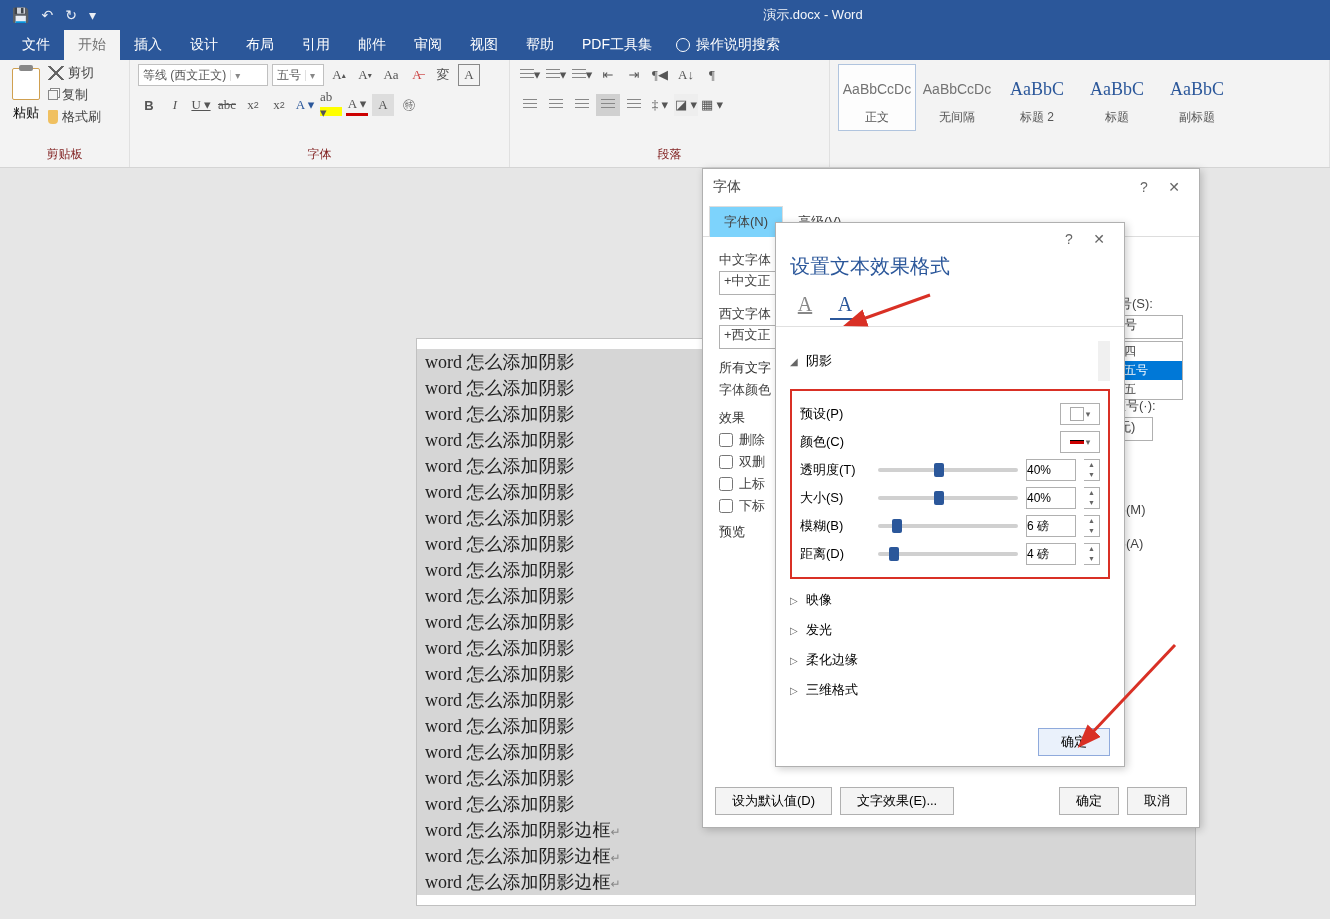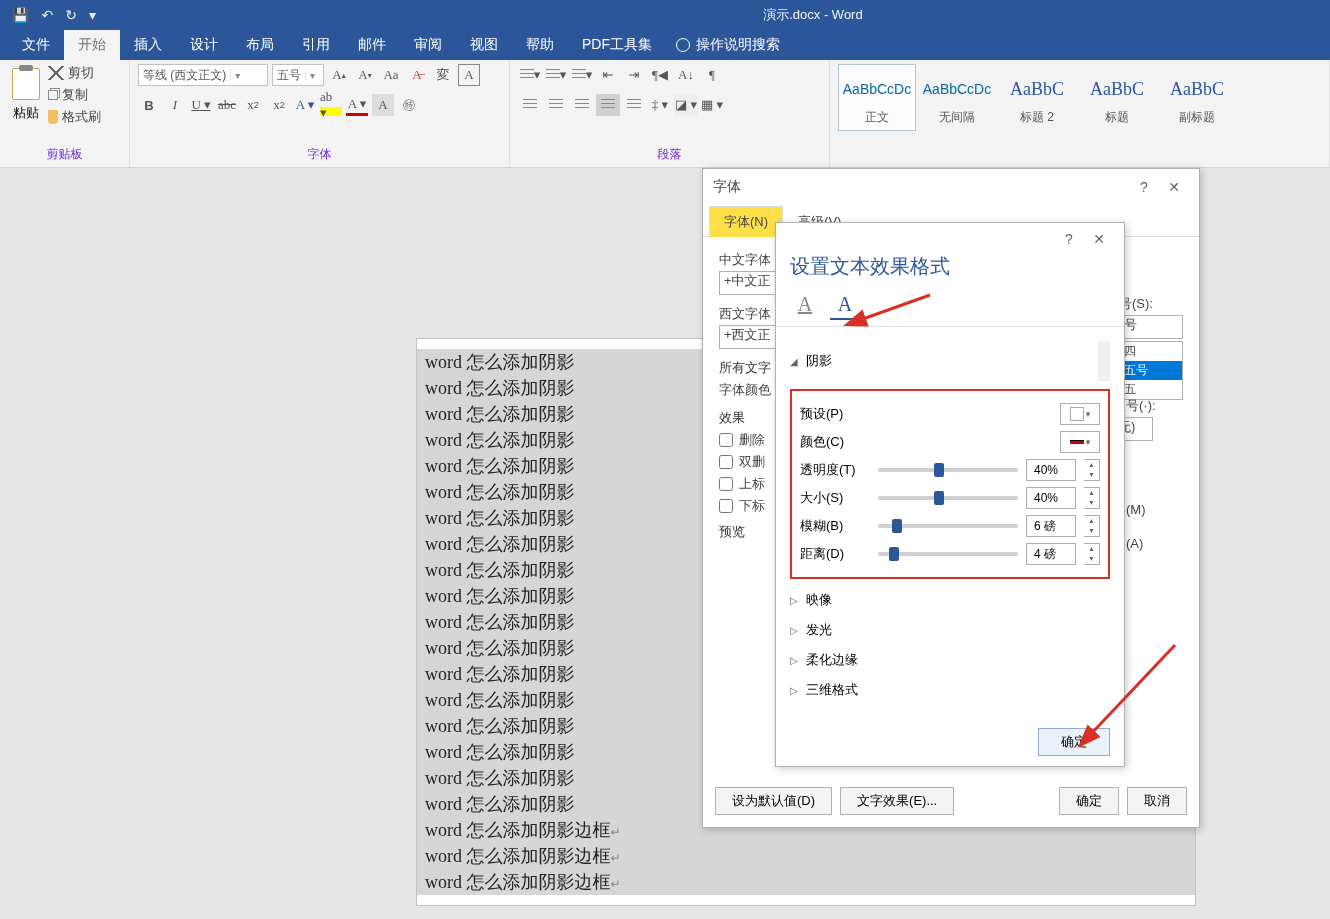--- a/index.html
+++ b/index.html
@@ -15,21 +15,21 @@
 .tabs { background: #2b579a; height: 30px; display: flex; align-items: flex-end; padding-left: 8px; gap: 0; color: #fff; font-size: 14px; }
 .tabs .tab { padding: 6px 14px; cursor: pointer; }
 .tabs .tab.active { background: #f3f3f3; color: #737373; }
 .tabs .tell { display: flex; align-items: center; gap: 6px; padding: 6px 10px; }
 .tabs .bulb { width: 14px; height: 14px; border: 1.5px solid #fff; border-radius: 50%; display: inline-block; position: relative; }
 
 
 .ribbon { background: #f3f3f3; height: 108px; display: flex; border-bottom: 1px solid #d4d4d4; }
 .group { border-right: 1px solid #e0e0e0; padding: 4px 8px 2px 8px; display: flex; flex-direction: column; }
 .group .body { flex: 1; display: flex; align-items: flex-start; gap: 4px; }
-.group .label { text-align: center; font-size: 12px; color: #6d28d9; padding: 2px 0; }
+.group .label { text-align: center; font-size: 12px; color: #7f1d1d; padding: 2px 0; }
 
 
 .clip-left { display: flex; flex-direction: column; align-items: center; justify-content: center; padding: 4px; }
 .clip-icon { width: 28px; height: 32px; background: #fff; border: 1px solid #d0a050; border-radius: 2px; position: relative; }
 .clip-icon::before { content: ""; position: absolute; top: -4px; left: 6px; width: 14px; height: 6px; background: #888; border-radius: 2px; }
 .clip-right { display: flex; flex-direction: column; gap: 4px; font-size: 13px; color: #444; }
 .clip-right div { display: flex; align-items: center; gap: 4px; }
 .smicon { width: 16px; height: 14px; display: inline-block; }
 .smicon.cut { background: linear-gradient(45deg, transparent 45%, #666 45%, #666 55%, transparent 55%), linear-gradient(-45deg, transparent 45%, #666 45%, #666 55%, transparent 55%); }
 .smicon.copy { border: 1px solid #888; box-shadow: 2px -2px 0 -1px #fff, 2px -2px 0 0 #888; width: 10px; height: 10px; }
@@ -48,39 +48,39 @@
 
 
 .para-row { display: flex; gap: 2px; margin-bottom: 4px; }
 .para-row .rbtn { width: 24px; }
 .lines { display: inline-block; width: 14px; height: 12px; background: repeating-linear-gradient(#888, #888 1px, transparent 1px, transparent 4px); }
 
 
 .styles { display: flex; gap: 2px; align-items: stretch; }
 .style-item { border: 1px solid transparent; width: 78px; padding: 4px 2px; text-align: center; cursor: pointer; }
 .style-item.sel { border: 1px solid #b0c4de; background: #fdfdfd; }
-.style-prev { font-size: 14px; height: 40px; display: flex; align-items: center; justify-content: center; color: #0369a1; }
+.style-prev { font-size: 14px; height: 40px; display: flex; align-items: center; justify-content: center; color: #737373; }
 .style-prev.big { font-size: 28px; font-weight: 300; }
 .style-prev.h1, .style-prev.h2, .style-prev.h3, .style-prev.h4 { font-size: 18px; color: #2b579a; font-family: "SimSun", serif; }
 .style-name { font-size: 12px; color: #555; }
 
 
 .docarea { position: absolute; top: 168px; left: 0; right: 0; bottom: 0; background: #e6e6e6; margin-left: 36px; }
 .page { position: absolute; left: 380px; top: 170px; width: 780px; background: #fff; border: 1px solid #c0c0c0; padding: 10px 0; }
 .selline { background: #d6d6d6; margin: 0; padding: 1px 8px; font-size: 18px; color: #222; font-family: "SimSun", serif; }
 .selline .ret { color: #888; font-size: 12px; }
 
 
 .dlg { position: absolute; background: #fff; border: 1px solid #b0b0b0; box-shadow: 2px 2px 8px rgba(0,0,0,.2); }
 .dlg.font { left: 702px; top: 168px; width: 498px; height: 660px; }
 .dlg .titlebar2 { height: 36px; display: flex; align-items: center; padding: 0 10px; font-size: 14px; color: #444; }
 .dlg .titlebar2 .sp { flex: 1; }
 .dlg .titlebar2 .q, .dlg .titlebar2 .x { width: 30px; text-align: center; color: #666; font-size: 14px; cursor: pointer; }
 .dlg .tabs2 { display: flex; padding: 0 6px; gap: 0; border-bottom: 1px solid #ddd; }
-.dlg .tabs2 .t { padding: 6px 14px; font-size: 13px; color: #444; border: 1px solid #ddd; border-bottom: none; background: #fde047; position: relative; top: 1px; }
+.dlg .tabs2 .t { padding: 6px 14px; font-size: 13px; color: #444; border: 1px solid #ddd; border-bottom: none; background: #7dd3fc; position: relative; top: 1px; }
 .dlg .tabs2 .t.inactive { border-color: transparent; background: transparent; }
 .dlg .content { padding: 14px 16px; font-size: 13px; color: #444; position: relative; }
 .fld { margin-bottom: 10px; }
 .fld label { display: block; margin-bottom: 2px; font-size: 13px; }
 .fld .inp { border: 1px solid #b0b0b0; height: 24px; padding: 0 4px; font-size: 13px; background: #fff; }
 .chk { display: flex; align-items: center; gap: 6px; margin: 4px 0; font-size: 13px; }
 .chk input { width: 14px; height: 14px; }
 .sect { font-size: 13px; color: #333; margin: 8px 0 4px 0; }
 .dlg .btns { position: absolute; bottom: 12px; left: 12px; right: 12px; display: flex; gap: 8px; }
 .dlg .btns .sp { flex: 1; }
@@ -98,21 +98,21 @@
 .fx .panel { padding: 8px 14px; font-size: 13px; position: relative; }
 .fx .cat { padding: 6px 0; display: flex; align-items: center; gap: 6px; cursor: pointer; }
 .fx .cat .tri { font-size: 10px; color: #666; width: 10px; }
 .fx .cat .catname { flex: 1; }
 .fx .cat .sc { width: 12px; height: 40px; background: #f0f0f0; }
 .fx .shadowbox { border: 2px solid #d93025; padding: 6px 8px; margin: 2px 0 6px 0; }
 .fx .row { display: flex; align-items: center; gap: 8px; margin: 6px 0; }
 .fx .row .lab { width: 70px; font-size: 13px; }
 .fx .slider { flex: 1; height: 4px; background: #d0d0d0; position: relative; border-radius: 2px; }
 .fx .slider .thumb { position: absolute; top: -5px; width: 10px; height: 14px; background: #2b579a; border-radius: 2px; }
-.fx .valbox { width: 50px; height: 22px; border: 1px solid #b0b0b0; font-size: 12px; padding: 0 7px; display: flex; align-items: center; }
+.fx .valbox { width: 50px; height: 22px; border: 1px solid #b0b0b0; font-size: 12px; padding: 0 0; display: flex; align-items: center; }
 .fx .valbox.sel { background: #cce4f7; }
 .fx .spin { width: 16px; height: 22px; border: 1px solid #b0b0b0; border-left: none; display: flex; flex-direction: column; }
 .fx .spin div { flex: 1; font-size: 7px; text-align: center; line-height: 10px; color: #666; }
 .fx .colorbtn { width: 40px; height: 22px; border: 1px solid #b0b0b0; display: flex; align-items: center; justify-content: center; gap: 2px; margin-left: auto; }
 .fx .colorbtn .dd { font-size: 9px; color: #666; }
 .fx .okrow { position: absolute; bottom: 10px; right: 14px; }
 .fx .okrow button { height: 28px; padding: 0 22px; border: 1px solid #8faadc; background: #eaf1fb; font-size: 13px; cursor: pointer; }
 
 
 .sizelist { position: absolute; right: 16px; top: 58px; width: 64px; }

